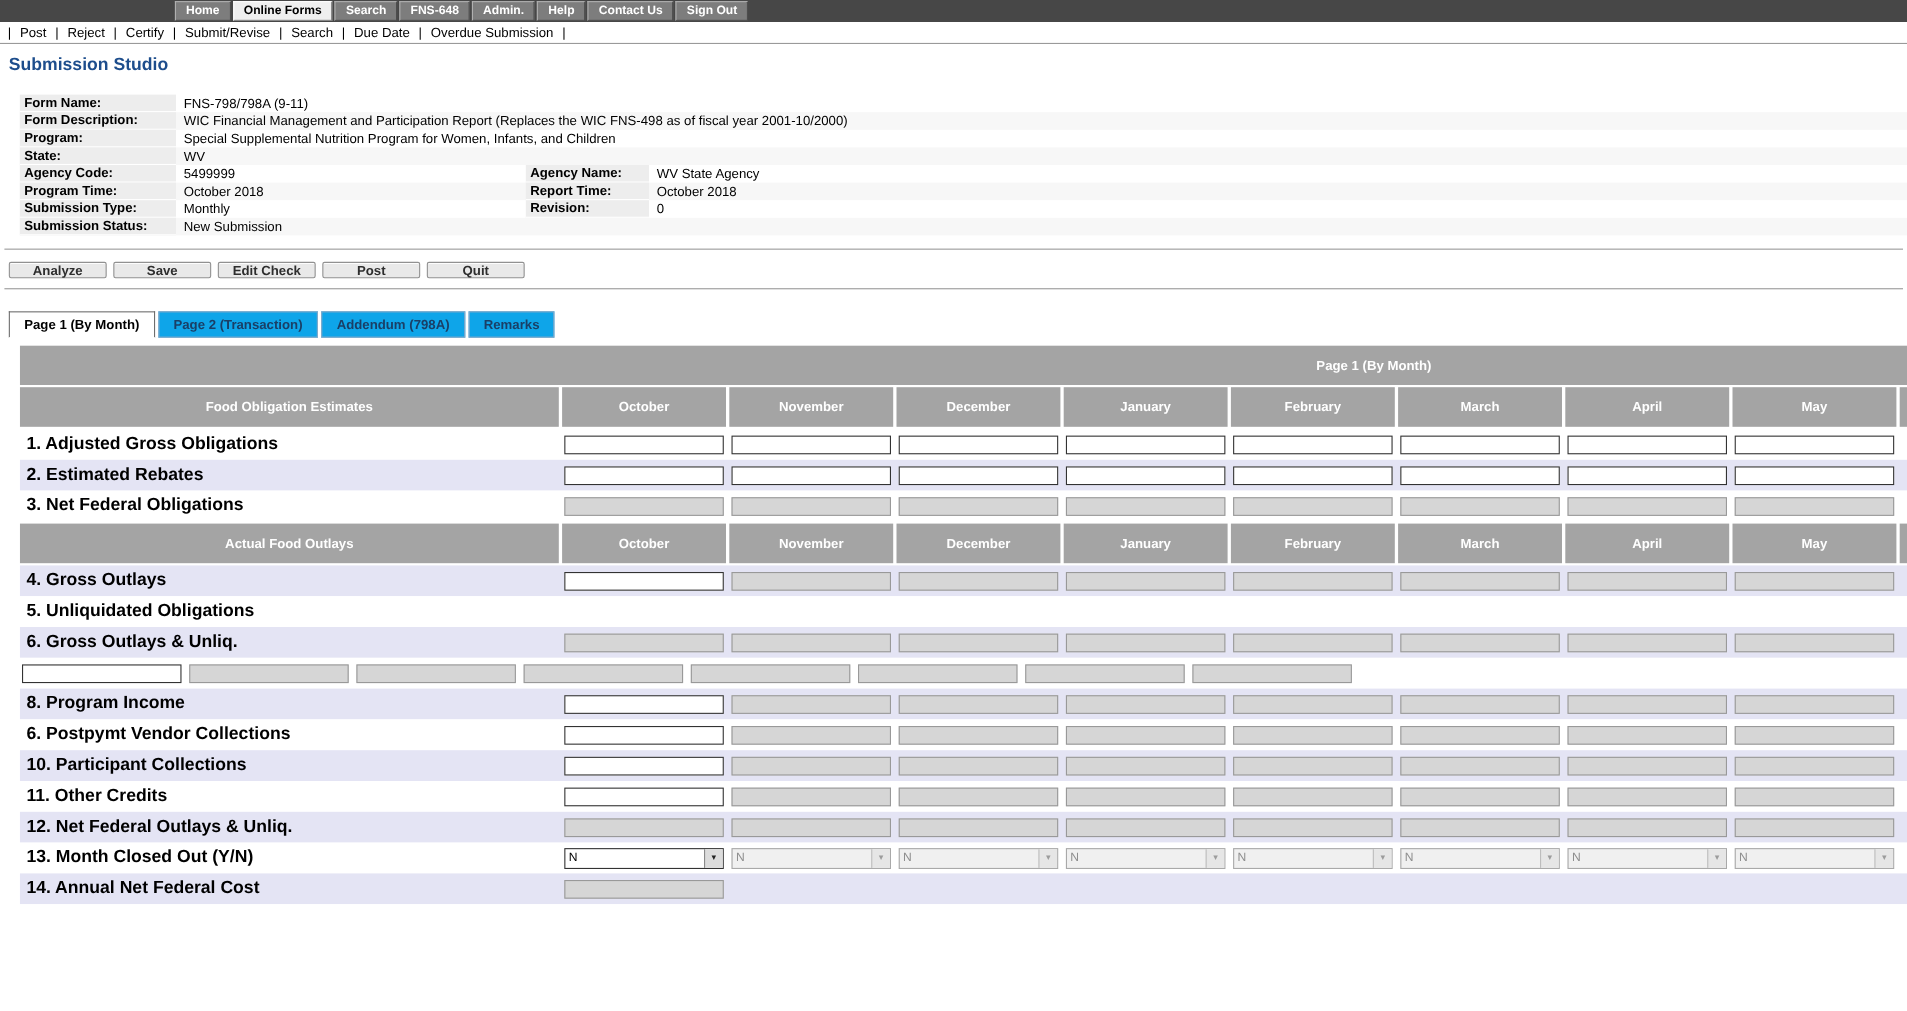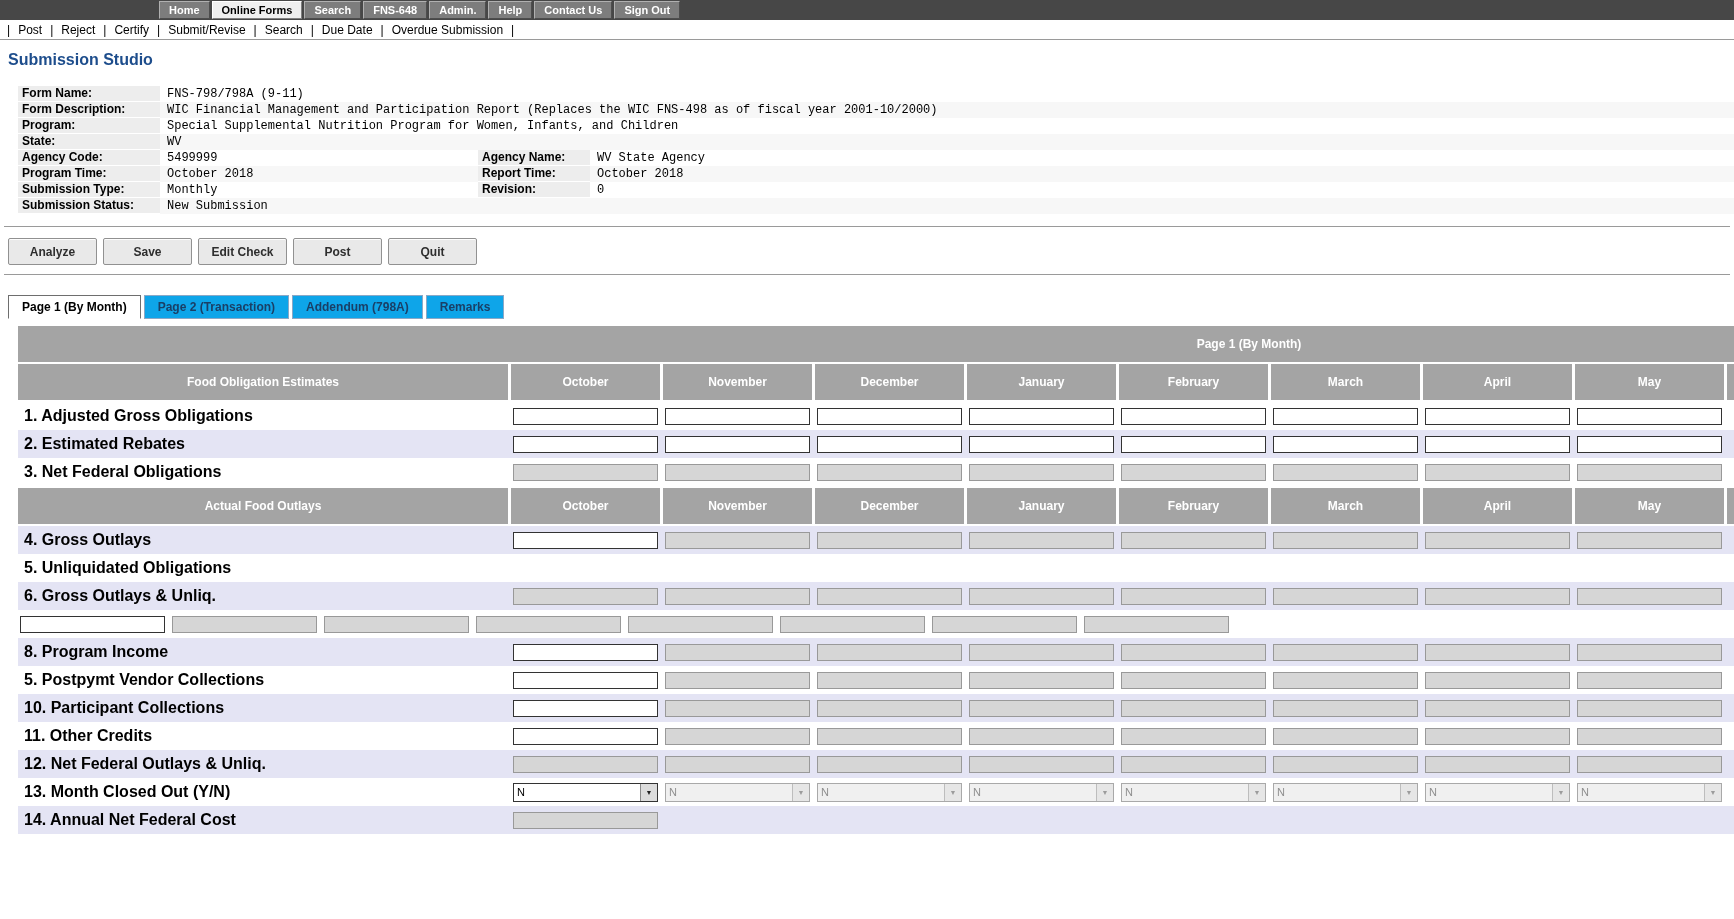--- a/index.html
+++ b/index.html
@@ -22,29 +22,29 @@
 
   .page-title { margin: 11px 0 0 8px; font-size: 16px; font-weight: bold; color: #1d4d8c; }
 
   
   .info-table { margin: 17px 0 0 18px; font-size: 12px; }
   .info-row { display: flex; height: 16px; align-items: stretch; }
   .info-row.alt { background: #f7f7f7; }
   .info-label { width: 142px; background: #ededed; border-bottom: 1px solid #fff; font-weight: bold;
                 line-height: 15px; padding-left: 4px; flex: none; }
   .info-label.l2 { width: 112px; }
-  .info-value { line-height: 16px; padding-left: 7px; white-space: nowrap; font-family: Liberation Mono, monospace; }
+  .info-value { line-height: 16px; padding-left: 7px; white-space: nowrap; }
   .info-value.w1 { width: 318px; flex: none; }
 
   .divider { border: 0; border-top: 1px solid #9a9a9a; margin: 12px 4px 0 4px; }
   .divider.d2 { margin-top: 9px; }
 
   
   .actions { display: flex; gap: 6px; margin: 11px 0 0 8px; }
-  .action-btn { width: 89px; height: 27px; background: #e9e9e9; border: 1px solid #919191; border-radius: 2px;
+  .action-btn { width: 89px; height: 15px; background: #e9e9e9; border: 1px solid #919191; border-radius: 2px;
                 font-family: inherit; font-size: 12px; font-weight: bold; color: #2e2e2e;
                 box-shadow: inset 0 1px 0 #fdfdfd; cursor: pointer; }
 
   
   .tabs { display: flex; gap: 3px; margin: 20px 0 0 8px; height: 24px; align-items: flex-end; }
   .tab { height: 24px; line-height: 22px; padding: 0 13px; font-size: 12px; font-weight: bold;
          background: #0ea5e9; color: #1a3f66; border: 1px solid #8aa8c6; cursor: pointer; white-space: nowrap; }
   .tab.active { background: #fff; color: #000; border-color: #6e6e6e #6e6e6e #fff #6e6e6e; }
 
   
@@ -279,21 +279,21 @@
           <div class="g-slot"><input class="g-input" type="text" style=""></div>
           <div class="g-slot"><input class="g-input" type="text" disabled="" style=""></div>
           <div class="g-slot"><input class="g-input" type="text" disabled="" style=""></div>
           <div class="g-slot"><input class="g-input" type="text" disabled="" style=""></div>
           <div class="g-slot"><input class="g-input" type="text" disabled="" style=""></div>
           <div class="g-slot"><input class="g-input" type="text" disabled="" style=""></div>
           <div class="g-slot"><input class="g-input" type="text" disabled="" style=""></div>
           <div class="g-slot"><input class="g-input" type="text" disabled="" style=""></div>
         </div>
         <div class="g-row">
-          <div class="g-rlabel">5. Postpymt Vendor Collections</div>
+          <div class="g-rlabel">6. Postpymt Vendor Collections</div>
           <div class="g-slot"><input class="g-input" type="text" style=""></div>
           <div class="g-slot"><input class="g-input" type="text" disabled="" style=""></div>
           <div class="g-slot"><input class="g-input" type="text" disabled="" style=""></div>
           <div class="g-slot"><input class="g-input" type="text" disabled="" style=""></div>
           <div class="g-slot"><input class="g-input" type="text" disabled="" style=""></div>
           <div class="g-slot"><input class="g-input" type="text" disabled="" style=""></div>
           <div class="g-slot"><input class="g-input" type="text" disabled="" style=""></div>
           <div class="g-slot"><input class="g-input" type="text" disabled="" style=""></div>
         </div>
         <div class="g-row lav">

